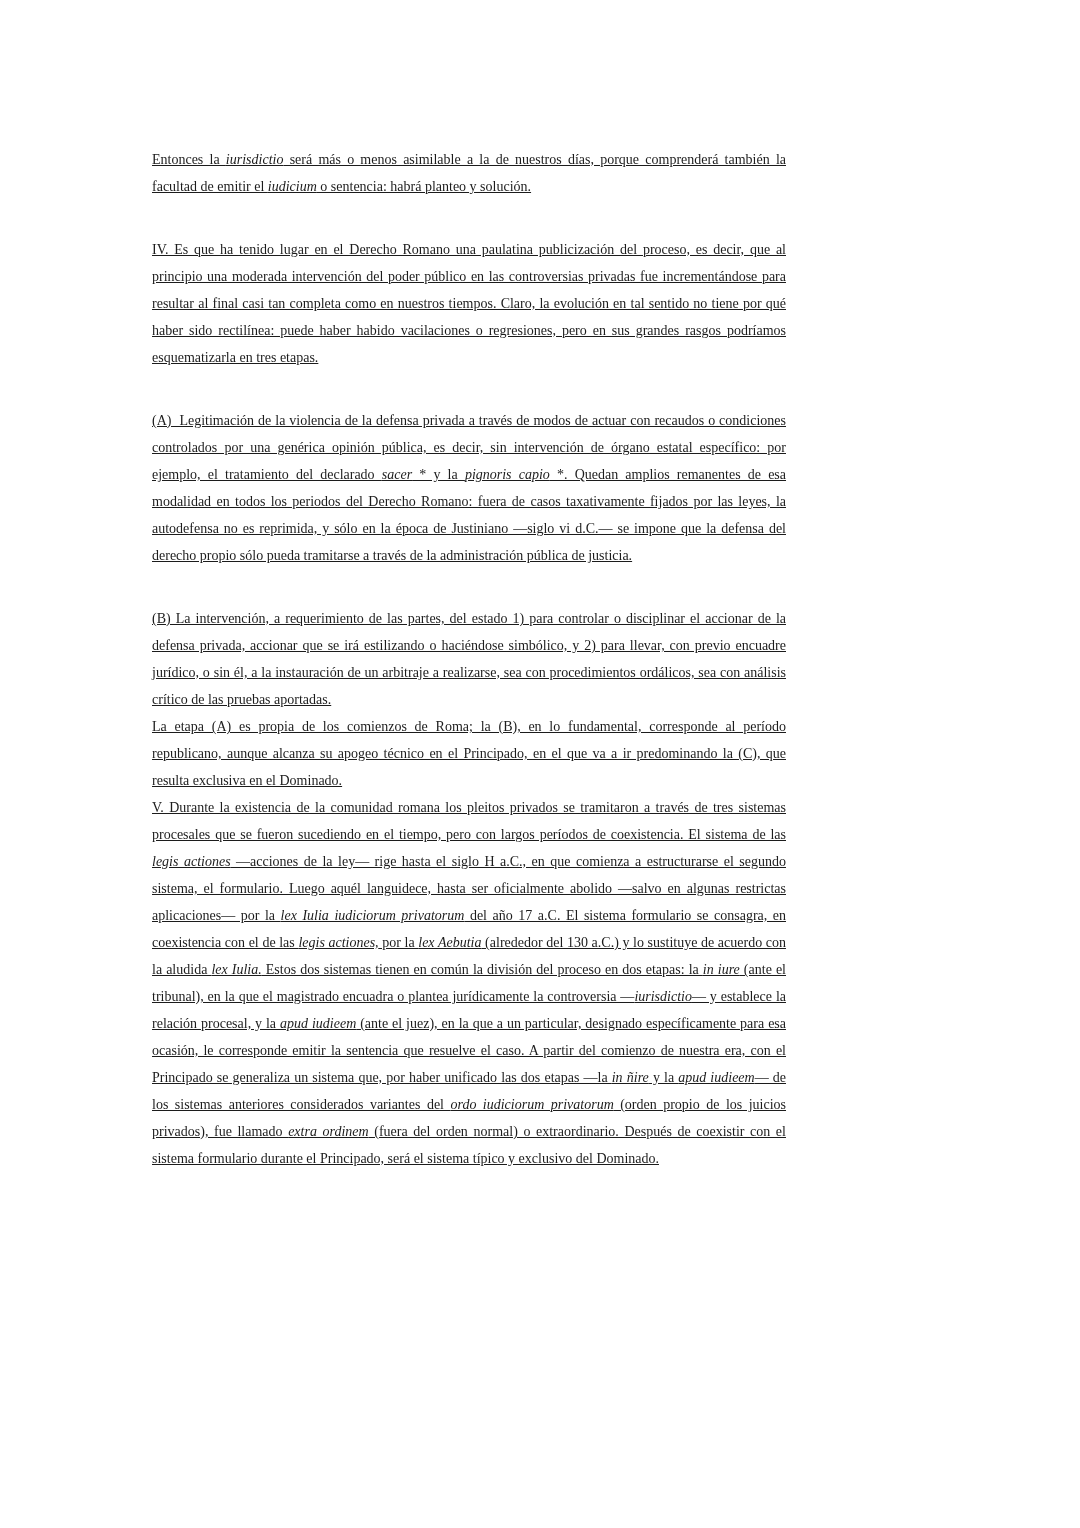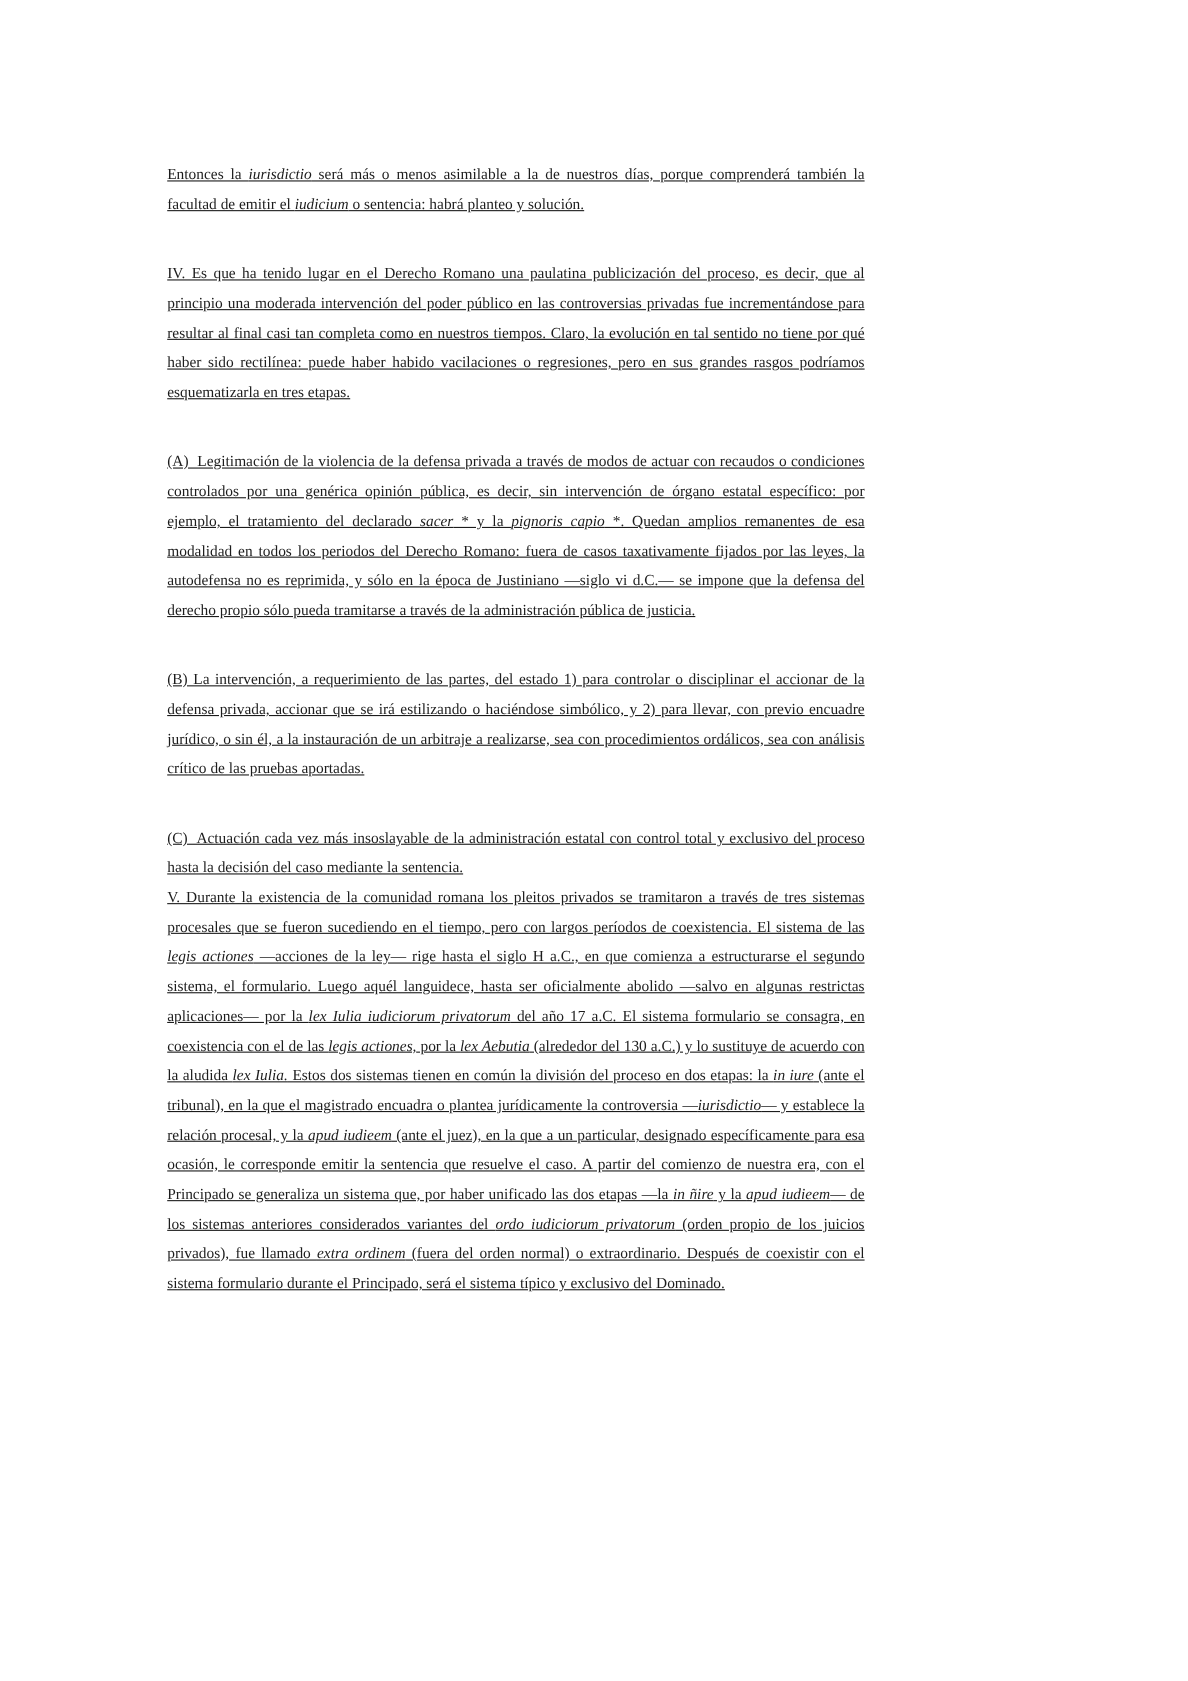--- a/index.html
+++ b/index.html
@@ -35,15 +35,15 @@
   }
 </style>
 </head>
 <body>
 
 <div class="page" style="background: rgb(255, 255, 255); color: rgb(28, 28, 28);">
     <p class="para"><span>Entonces la </span><i>iurisdictio</i><span> será más o menos asimilable a la de nuestros días, porque comprenderá también la facultad de emitir el </span><i>iudicium</i><span> o sentencia: habrá planteo y solución.</span></p>
     <p class="para gap"><span>IV. Es que ha tenido lugar en el Derecho Romano una paulatina publicización del proceso, es decir, que al principio una moderada intervención del poder público en las controversias privadas fue incrementándose para resultar al final casi tan completa como en nuestros tiempos. Claro, la evolución en tal sentido no tiene por qué haber sido rectilínea: puede haber habido vacilaciones o regresiones, pero en sus grandes rasgos podríamos esquematizarla en tres etapas.</span></p>
     <p class="para gap"><span>(A)&nbsp; Legitimación de la violencia de la defensa privada a través de modos de actuar con recaudos o condiciones controlados por una genérica opinión pública, es decir, sin intervención de órgano estatal específico: por ejemplo, el tratamiento del declarado </span><i>sacer</i><span> * y la </span><i>pignoris capio</i><span> *. Quedan amplios remanentes de esa modalidad en todos los periodos del Derecho Romano: fuera de casos taxativamente fijados por las leyes, la autodefensa no es reprimida, y sólo en la época de Justiniano —siglo vi d.C.— se impone que la defensa del derecho propio sólo pueda tramitarse a través de la administración pública de justicia.</span></p>
     <p class="para gap"><span>(B) La intervención, a requerimiento de las partes, del estado 1) para controlar o disciplinar el accionar de la defensa privada, accionar que se irá estilizando o haciéndose simbólico, y 2) para llevar, con previo encuadre jurídico, o sin él, a la instauración de un arbitraje a realizarse, sea con procedimientos ordálicos, sea con análisis crítico de las pruebas aportadas.</span></p>
-    <p class="para gap"><span>(C)&nbsp; Actuación cada vez más insoslayable de la administración estatal con control total y exclusivo del proceso hasta la decisión del caso mediante la sentencia.</span></p>
+    <p class="para"><span>La etapa (A) es propia de los comienzos de Roma; la (B), en lo fundamental, corresponde al período republicano, aunque alcanza su apogeo técnico en el Principado, en el que va a ir predominando la (C), que resulta exclusiva en el Dominado.</span></p>
     <p class="para"><span>V. Durante la existencia de la comunidad romana los pleitos privados se tramitaron a través de tres sistemas procesales que se fueron sucediendo en el tiempo, pero con largos períodos de coexistencia. El sistema de las </span><i>legis actiones</i><span> —acciones de la ley— rige hasta el siglo H a.C., en que comienza a estructurarse el segundo sistema, el formulario. Luego aquél languidece, hasta ser oficialmente abolido —salvo en algunas restrictas aplicaciones— por la </span><i>lex Iulia iudiciorum privatorum</i><span> del año 17 a.C. El sistema formulario se consagra, en coexistencia con el de las </span><i>legis actiones,</i><span> por la </span><i>lex Aebutia</i><span> (alrededor del 130 a.C.) y lo sustituye de acuerdo con la aludida </span><i>lex Iulia.</i><span> Estos dos sistemas tienen en común la división del proceso en dos etapas: la </span><i>in iure</i><span> (ante el tribunal), en la que el magistrado encuadra o plantea jurídicamente la controversia —</span><i>iurisdictio</i><span>— y establece la relación procesal, y la </span><i>apud iudieem</i><span> (ante el juez), en la que a un particular, designado específicamente para esa ocasión, le corresponde emitir la sentencia que resuelve el caso. A partir del comienzo de nuestra era, con el Principado se generaliza un sistema que, por haber unificado las dos etapas —la </span><i>in ñire</i><span> y la </span><i>apud iudieem</i><span>— de los sistemas anteriores considerados variantes del </span><i>ordo iudiciorum privatorum</i><span> (orden propio de los juicios privados), fue llamado </span><i>extra ordinem</i><span> (fuera del orden normal) o extraordinario. Después de coexistir con el sistema formulario durante el Principado, será el sistema típico y exclusivo del Dominado.</span></p>
   </div>
 
 </body></html>

